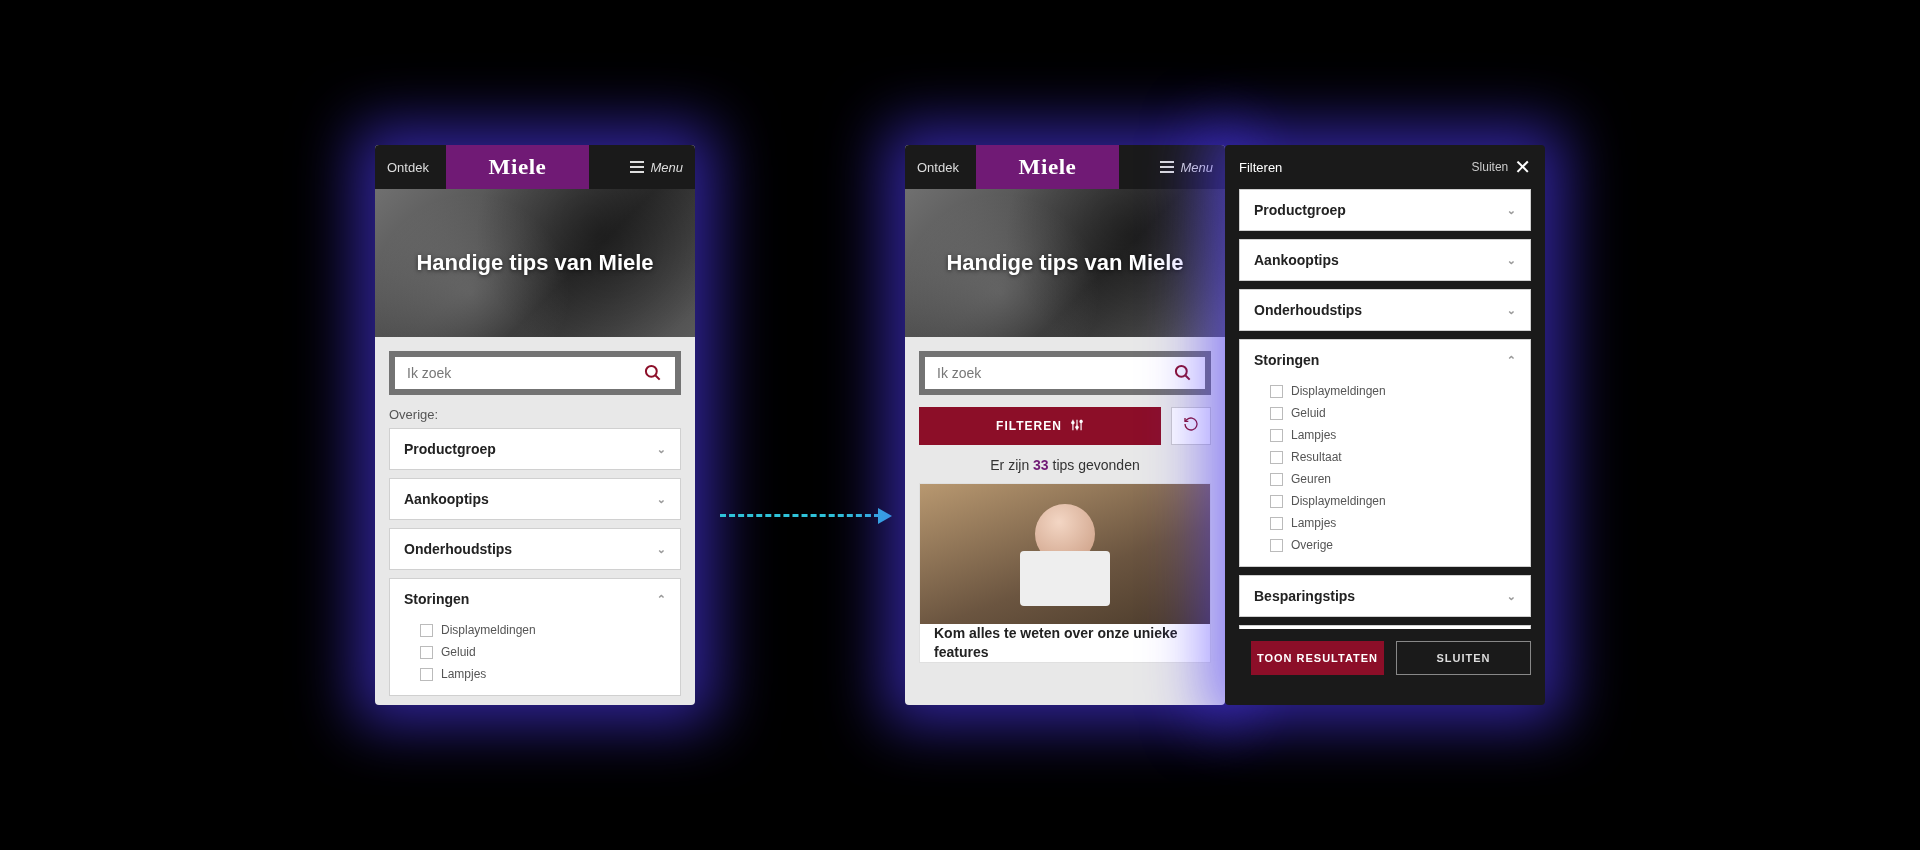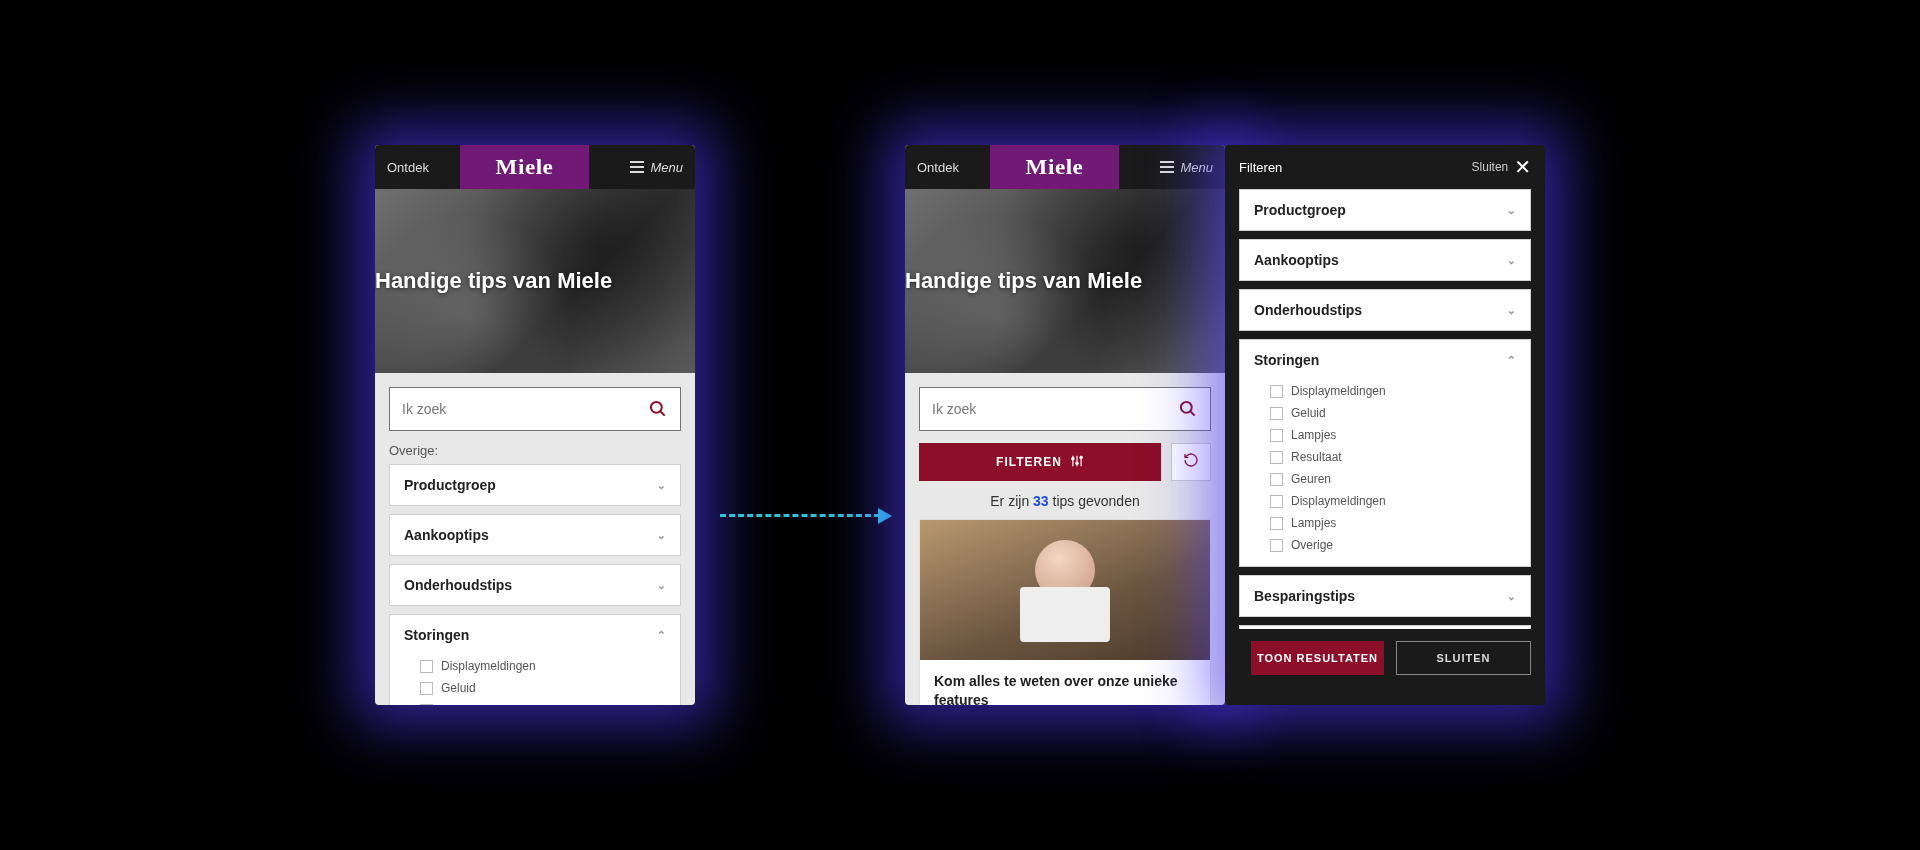--- a/index.html
+++ b/index.html
@@ -34,21 +34,21 @@
     align-items: stretch;
   }
   .header-left, .header-right {
     color: #ddd;
     font-size: 13px;
     display: flex;
     align-items: center;
     padding: 0 12px;
     gap: 6px;
   }
-  .header-left { flex: 0 0 auto; width: 85px; }
+  .header-left { flex: 0 0 auto; width: 71px; }
   .header-right { flex: 0 0 auto; width: 106px; justify-content: flex-end; font-style: italic; }
   .header-center {
     flex: 1;
     background: #701a75;
     display: flex;
     align-items: center;
     justify-content: center;
   }
   .logo {
     color: #fff;
@@ -63,46 +63,47 @@
     flex-direction: column;
     gap: 3px;
   }
   .hamburger span {
     width: 14px;
     height: 2px;
     background: #ddd;
     display: block;
   }
   .hero {
-    height: 184px;
+    height: 148px;
     background: linear-gradient(135deg, #707070 0%, #4a4a4a 40%, #303030 60%, #5a5a5a 100%);
     position: relative;
     display: flex;
     align-items: center;
+    justify-content: center;
   }
   .hero::before {
     content:"";
     position:absolute; inset:0;
     background:
       radial-gradient(circle at 30% 70%, rgba(255,255,255,0.15), transparent 40%),
       radial-gradient(circle at 70% 30%, rgba(0,0,0,0.4), transparent 50%);
   }
   .hero-title {
     color: #fff;
     font-size: 22px;
     font-weight: 600;
     text-shadow: 0 1px 4px rgba(0,0,0,0.6);
     position: relative;
   }
   .content {
     padding: 14px;
   }
   .search-row {
     background: #fff;
-    border: 1px solid #737373;
+    border: 6px solid #737373;
     height: 44px;
     display: flex;
     align-items: center;
     padding: 0 12px;
     margin-bottom: 12px;
   }
   .search-input {
     flex: 1;
     border: none;
     font-size: 14px;
@@ -203,21 +204,21 @@
     justify-content: center;
     color: #8c0e28;
     cursor: pointer;
   }
   .result-count {
     text-align: center;
     font-size: 14px;
     color: #333;
     margin-bottom: 10px;
   }
-  .result-count .num { color: #1d4ed8; font-weight: 700; }
+  .result-count .num { color: #701a75; font-weight: 700; }
   .card {
     background: #fff;
     border: 1px solid #e0e0e0;
   }
   .card-img {
     height: 140px;
     background: linear-gradient(160deg,#b89870 0%, #6b5540 60%, #4a3a2a 100%);
     position: relative;
     overflow: hidden;
   }
@@ -230,21 +231,21 @@
     transform: translateX(-50%);
   }
   .card-img::after {
     content:"";
     position:absolute;
     bottom:18px; left:50%; transform:translateX(-50%);
     width:90px;height:55px;border-radius:4px;
     background:#eee;
   }
   .card-title {
-    padding: 12px 14px;
+    padding: 0 14px;
     font-size: 14px;
     font-weight: 700;
     color: #222;
     line-height: 1.35;
   }
   
   .phone3 { background: #1a1a1a; }
   .modal-head {
     display: flex;
     align-items: center;

